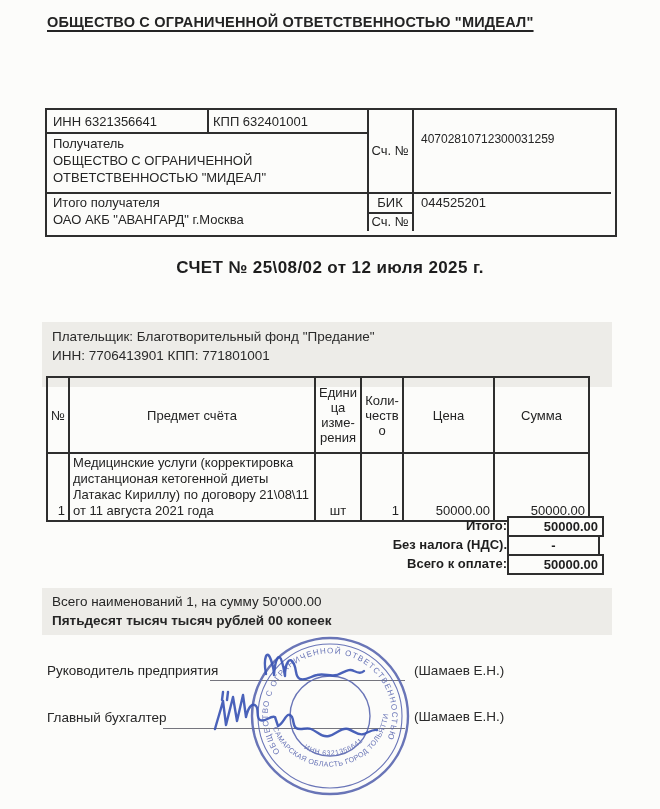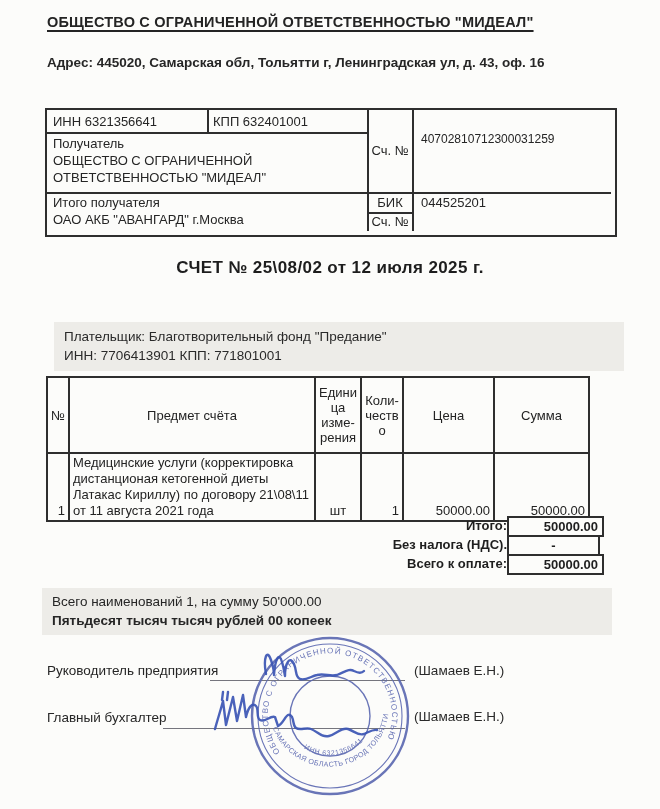--- a/index.html
+++ b/index.html
@@ -16,22 +16,22 @@
 
   
   .bank-table{left:45px;top:108px;width:568px;height:125px;border:2px solid #2e2e2e;}
   .bline{position:absolute;background:#2e2e2e;}
   .bcell{position:absolute;font-size:13px;white-space:nowrap;color:#252525;}
   .bcell.center{text-align:center;}
 
   .invoice-title{left:0;top:258px;width:660px;text-align:center;
     font-size:17px;font-weight:bold;letter-spacing:.4px;color:#1d1d1d;}
 
-  .payer-block{left:42px;top:322px;width:560px;background:#edece8;padding:5px 0 6px 10px;
-    font-size:13.5px;line-height:19px;color:#2a2a2a;margin-left:12px;}
+  .payer-block{left:42px;top:322px;width:560px;background:#edece8;padding:5px 0 22px 10px;
+    font-size:13.5px;line-height:19px;color:#2a2a2a;}
 
   
   table.items{position:absolute;left:46px;top:376px;border-collapse:collapse;table-layout:fixed;}
   table.items th,table.items td{border:2px solid #2e2e2e;font-size:13px;font-weight:normal;
     padding:1px 3px;color:#232323;}
   table.items th{text-align:center;vertical-align:middle;height:72px;line-height:15px;
     overflow-wrap:anywhere;}
   table.items td{vertical-align:bottom;height:62px;line-height:16px;}
   td.cell-num{vertical-align:top;text-align:right;padding-right:4px;}
   td.cell-subject{vertical-align:top;overflow-wrap:anywhere;}
@@ -56,21 +56,20 @@
 
   .stamp-svg{position:absolute;left:230px;top:616px;width:204px;height:195px;opacity:.9;}
   .ink-svg{position:absolute;left:198px;top:630px;width:264px;height:112px;}
 </style>
 </head>
 <body>
 
 <div class="page">
 
   <div class="abs company-title">ОБЩЕСТВО С ОГРАНИЧЕННОЙ ОТВЕТСТВЕННОСТЬЮ "МИДЕАЛ"</div>
-  <div class="abs address-line">Адрес: 445020, Самарская обл, Тольятти г, Ленинградская ул, д. 43, оф. 16</div>
 
   <div class="abs bank-table">
     <div class="bline" style="left:160px;top:0;width:2px;height:22px;"></div>
     <div class="bline" style="left:0;top:22px;width:322px;height:2px;"></div>
     <div class="bline" style="left:320px;top:0;width:2px;height:121px;"></div>
     <div class="bline" style="left:365px;top:0;width:2px;height:121px;"></div>
     <div class="bline" style="left:0;top:82px;width:564px;height:2px;"></div>
     <div class="bline" style="left:320px;top:102px;width:47px;height:2px;"></div>
 
     <div class="bcell" style="left:6px;top:4px;">ИНН 6321356641</div>

